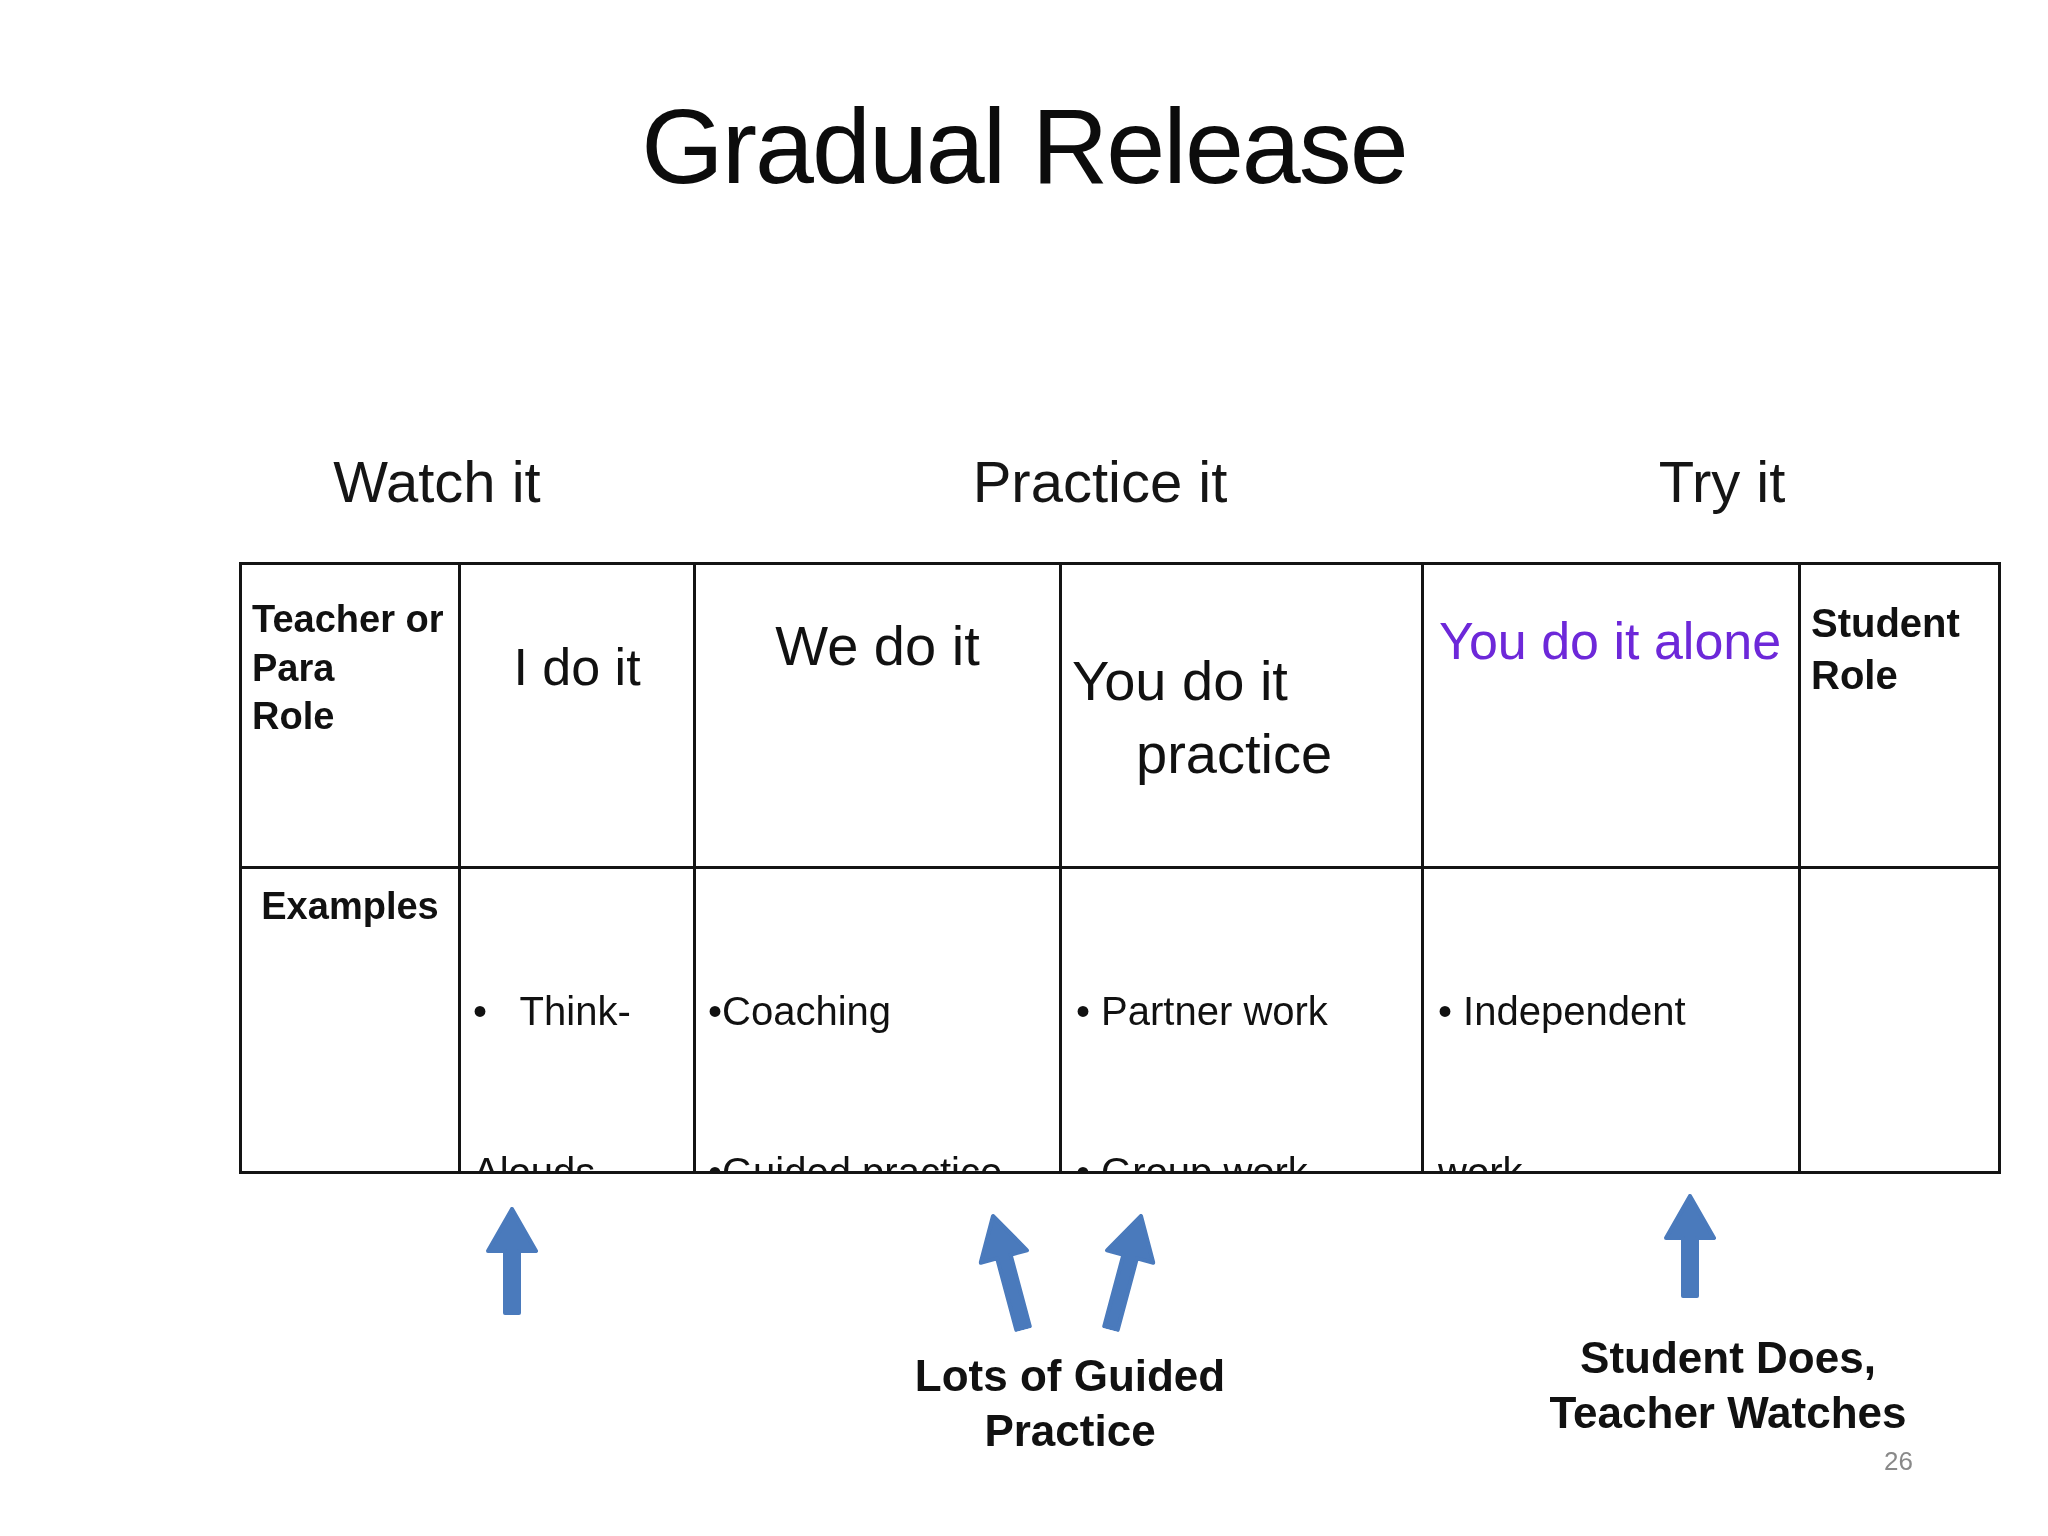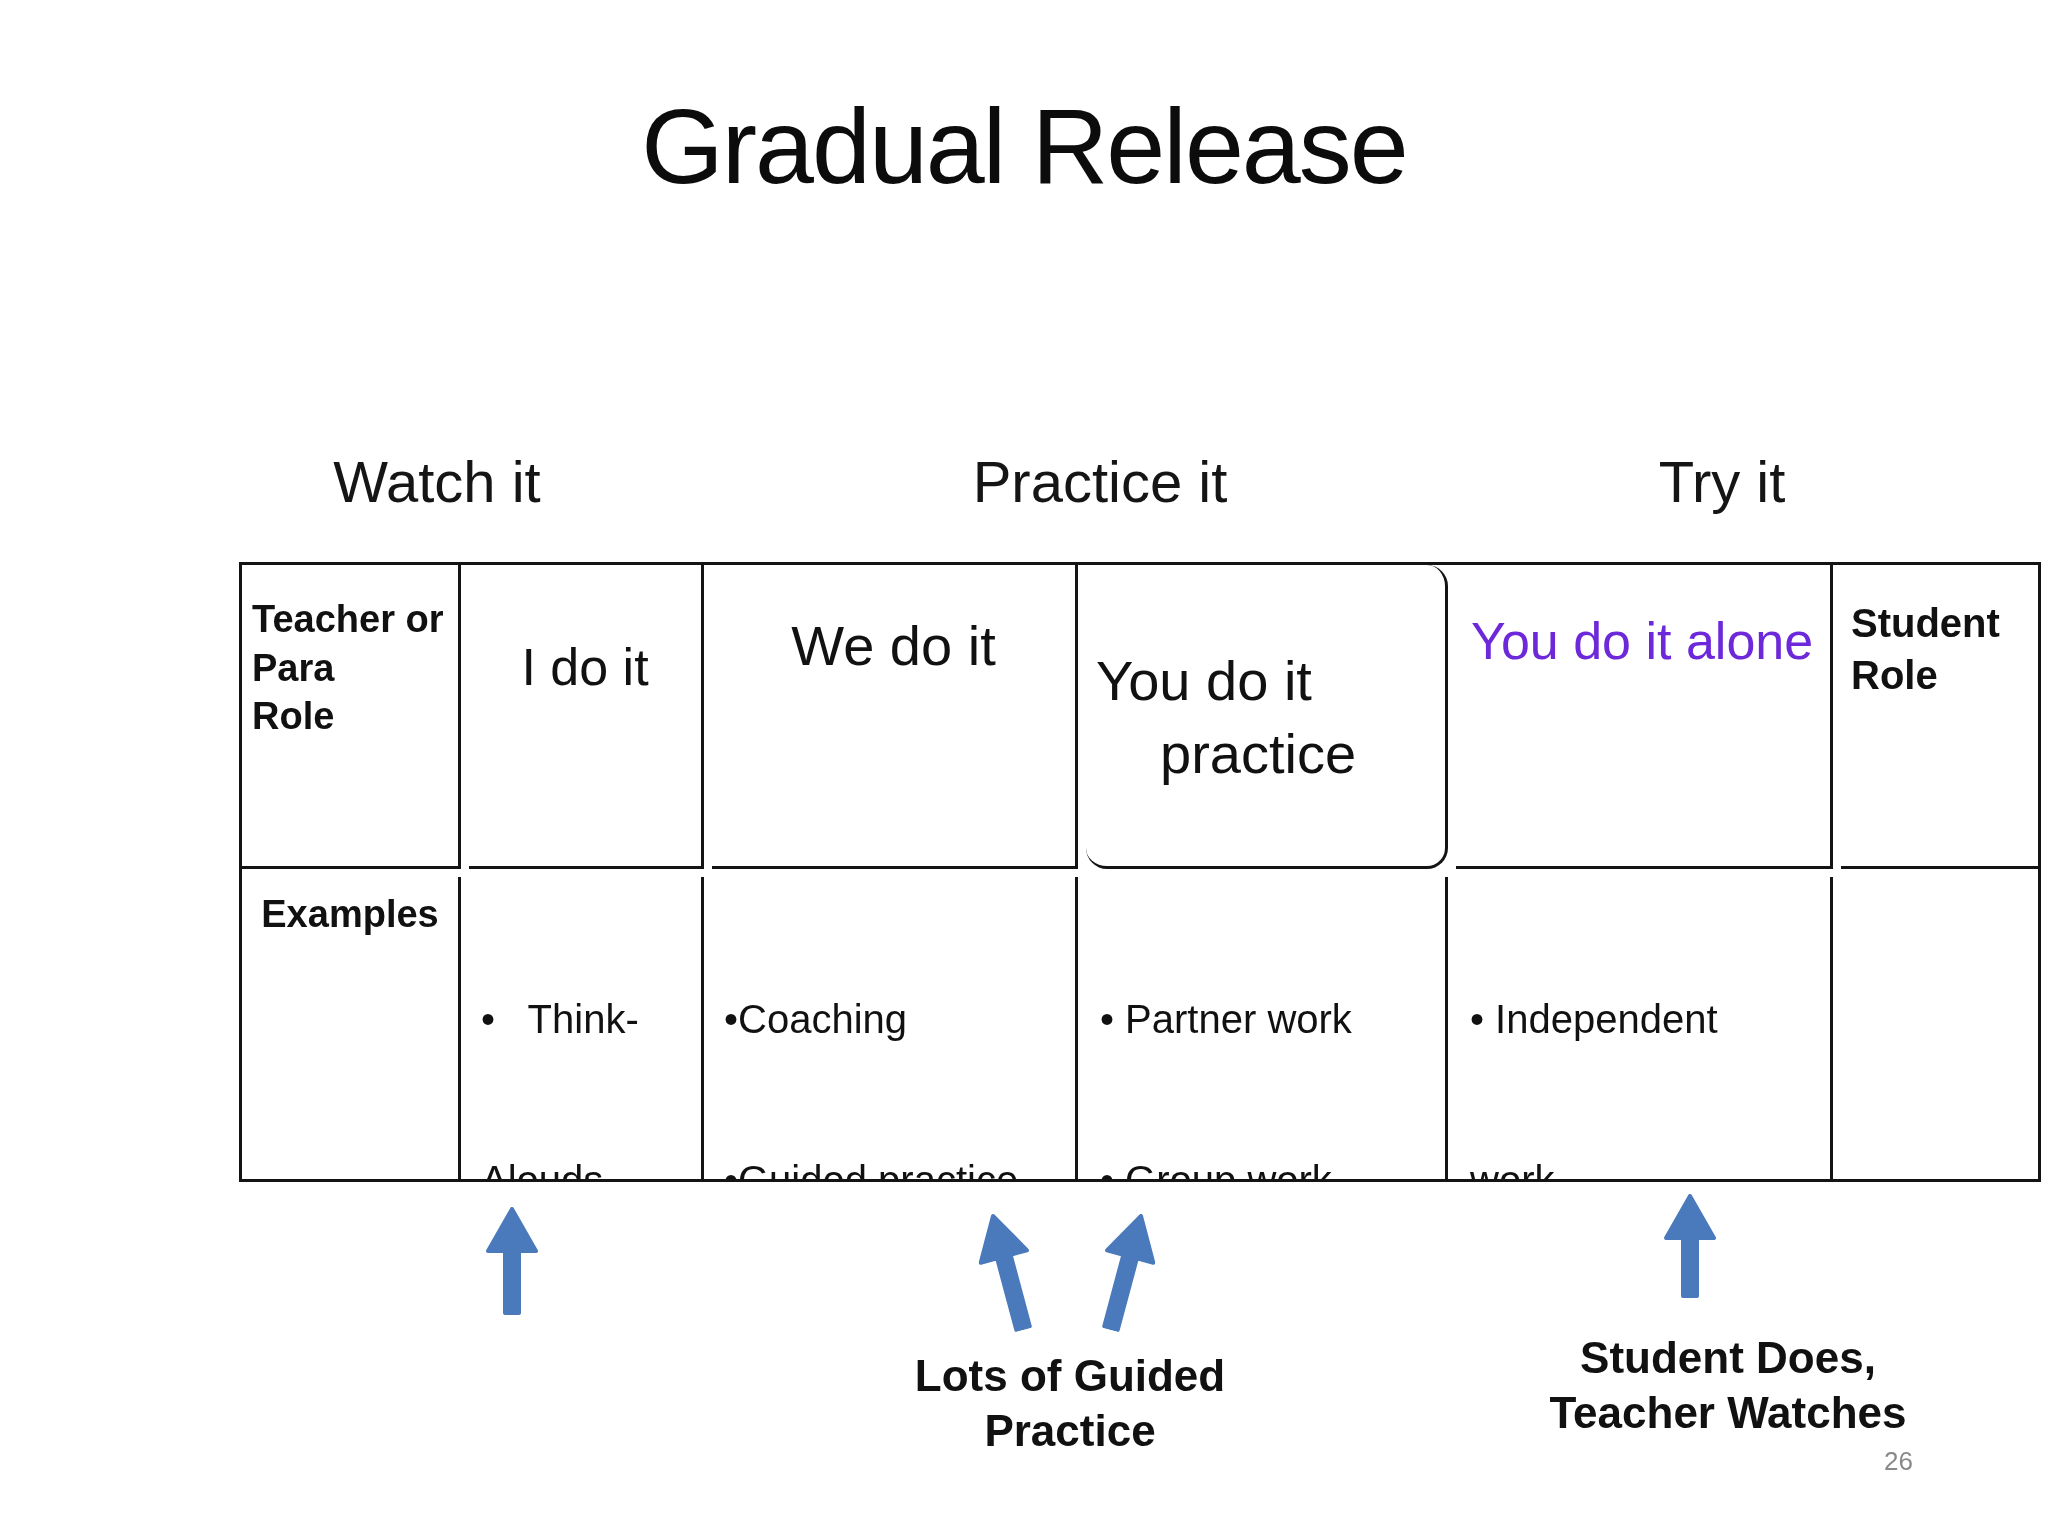--- a/index.html
+++ b/index.html
@@ -34,21 +34,20 @@
   .phase.try{left:1722px;}
 
   .grtable{
     position:absolute;
     left:239px;top:562px;
     display:grid;
     grid-template-columns:219px 235px 366px 362px 377px 197px;
     grid-template-rows:304px 302px;
     border:3px solid #141414;
     background:#fff;
-    gap:8px;
   }
   .cell{
     border-right:3px solid #141414;
     border-bottom:3px solid #141414;
     box-sizing:border-box;
     overflow:hidden;
   }
   .cell.lastcol{border-right:none;}
   .cell.lastrow{border-bottom:none;}
 
@@ -59,21 +58,21 @@
   .idoit{
     padding-top:72px;text-align:center;
     font-size:52px;color:#111;
   }
   .wedoit{
     padding-top:48px;text-align:center;
     font-size:56px;color:#111;
   }
   .youdoit{
     padding:80px 6px 0 10px;
-    font-size:56px;line-height:1.3;color:#111;border-radius:21px;
+    font-size:56px;line-height:1.3;color:#111;
   }
   .youdoit .line2{margin-left:64px;}
   .youalone{
     padding:46px 6px 0 15px;
     font-size:52px;color:#6d28d9;
   }
   .studenthead{
     padding:32px 6px 0 10px;
     font-size:40px;font-weight:700;line-height:1.3;color:#111;
   }

